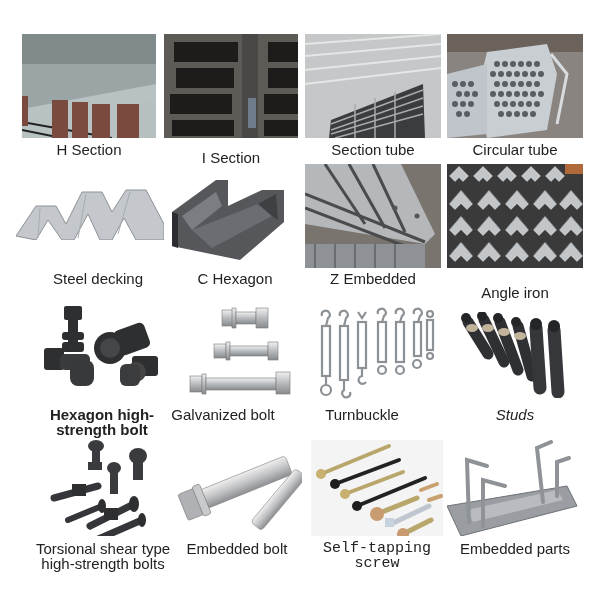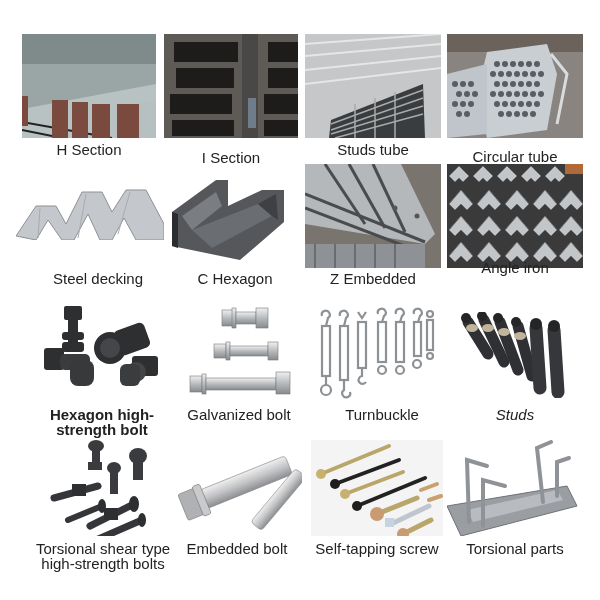--- a/index.html
+++ b/index.html
@@ -61,21 +61,21 @@
       <line x1="26" y1="90" x2="118" y2="56"></line>
         <line x1="26" y1="96" x2="118" y2="64"></line>
       <line x1="26" y1="100" x2="118" y2="72"></line>
         <line x1="30" y1="104" x2="118" y2="80"></line>
       <line x1="50" y1="70" x2="50" y2="104"></line>
         <line x1="70" y1="64" x2="70" y2="104"></line>
         <line x1="90" y1="58" x2="90" y2="104"></line>
     </g>
   </svg>
 </div>
-<div class="cap" style="left:305px;top:142px;width:136px;">Studs tube</div>
+<div class="cap" style="left:305px;top:142px;width:136px;">Section tube</div>
 
 <div class="img" style="left:447px;top:34px;width:136px;height:104px;">
   <svg viewBox="0 0 136 104" preserveAspectRatio="none">
     <rect width="136" height="104" fill="#8a8480"></rect>
     <rect width="136" height="18" fill="#6b625c"></rect>
     <polygon points="40,18 100,10 110,40 100,96 40,104 30,60" fill="#c9ced2"></polygon>
     <polygon points="0,40 40,30 40,100 0,104" fill="#bfc5ca"></polygon>
     <g fill="#595e63">
       <circle cx="50" cy="30" r="3"></circle>
         <circle cx="58" cy="30" r="3"></circle>
@@ -122,21 +122,21 @@
         <circle cx="28" cy="60" r="3"></circle>
       <circle cx="8" cy="70" r="3"></circle>
         <circle cx="16" cy="70" r="3"></circle>
         <circle cx="24" cy="70" r="3"></circle>
         <circle cx="12" cy="80" r="3"></circle>
         <circle cx="20" cy="80" r="3"></circle>
     </g>
     <polyline points="104,20 120,40 110,90" fill="none" stroke="#d8dcdf" stroke-width="3"></polyline>
   </svg>
 </div>
-<div class="cap" style="left:447px;top:149px;width:136px;">Circular tube</div>
+<div class="cap" style="left:447px;top:142px;width:136px;">Circular tube</div>
 
 <div class="img" style="left:16px;top:184px;width:148px;height:56px;">
   <svg viewBox="0 0 148 56">
     <polygon points="0,52 20,22 40,22 50,40 66,8 86,8 96,28 110,6 130,6 148,40 148,56 120,56 108,34 96,56 84,56 72,30 58,56 46,56 32,36 20,56" fill="#c4c8cc" stroke="#8c9196" stroke-width="1"></polygon>
     <g stroke="#a7acb1" stroke-width="1">
       <line x1="24" y1="24" x2="22" y2="54"></line>
         <line x1="70" y1="10" x2="62" y2="54"></line>
         <line x1="114" y1="8" x2="102" y2="50"></line>
     </g>
   </svg>
@@ -200,21 +200,21 @@
         <polygon points="112,66 124,52 136,66 130,72 124,66 118,72"></polygon>
       <polygon points="2,92 14,78 26,92 20,98 14,92 8,98"></polygon>
         <polygon points="30,92 42,78 54,92 48,98 42,92 36,98"></polygon>
         <polygon points="58,92 70,78 82,92 76,98 70,92 64,98"></polygon>
         <polygon points="86,92 98,78 110,92 104,98 98,92 92,98"></polygon>
         <polygon points="112,92 124,78 136,92 130,98 124,92 118,98"></polygon>
     </g>
     <rect x="118" y="0" width="18" height="10" fill="#b06a3a"></rect>
   </svg>
 </div>
-<div class="cap" style="left:447px;top:260px;width:136px;">Angle iron</div>
+<div class="cap" style="left:447px;top:285px;width:136px;">Angle iron</div>
 
 <div class="img" style="left:36px;top:300px;width:132px;height:92px;">
   <svg viewBox="0 0 132 92">
     <g fill="#2e2f31">
       <rect x="28" y="6" width="18" height="14" rx="2"></rect>
         <rect x="32" y="20" width="10" height="30"></rect>
         <rect x="26" y="32" width="22" height="8" rx="3"></rect>
         <rect x="26" y="42" width="22" height="10" rx="3"></rect>
       <rect x="8" y="48" width="20" height="22" rx="3"></rect>
         <rect x="24" y="54" width="30" height="16" rx="5" fill="#3a3b3d"></rect>
@@ -249,21 +249,21 @@
         <rect x="40" y="36" width="4" height="18"></rect>
         <rect x="44" y="40" width="38" height="10"></rect>
         <rect x="82" y="36" width="10" height="18"></rect>
       <rect x="4" y="70" width="12" height="16"></rect>
         <rect x="16" y="68" width="4" height="20"></rect>
         <rect x="20" y="72" width="70" height="12"></rect>
         <rect x="90" y="66" width="14" height="22"></rect>
     </g>
   </svg>
 </div>
-<div class="cap" style="left:180px;top:407px;width:118px;">Galvanized bolt</div>
+<div class="cap" style="left:164px;top:407px;width:118px;">Galvanized bolt</div>
 
 <div class="img" style="left:312px;top:306px;width:124px;height:96px;">
   <svg viewBox="0 0 124 96">
     <g fill="none" stroke="#8c9196" stroke-width="2.2">
       <path d="M10,10 a4,4 0 1 1 6,2 L14,20"></path>
         <rect x="10" y="20" width="8" height="50"></rect>
         <circle cx="14" cy="84" r="5"></circle>
         <line x1="14" y1="70" x2="14" y2="79"></line>
       <path d="M28,10 a4,4 0 1 1 6,2 L32,20"></path>
         <rect x="28" y="20" width="8" height="54"></rect>
@@ -279,21 +279,21 @@
         <circle cx="88" cy="64" r="4"></circle>
       <path d="M102,8 a4,4 0 1 1 6,2 L106,16"></path>
         <rect x="102" y="16" width="7" height="34"></rect>
         <circle cx="105" cy="58" r="4"></circle>
       <circle cx="118" cy="8" r="3"></circle>
         <rect x="115" y="14" width="6" height="30"></rect>
         <circle cx="118" cy="50" r="3"></circle>
     </g>
   </svg>
 </div>
-<div class="cap" style="left:320px;top:407px;width:124px;">Turnbuckle</div>
+<div class="cap" style="left:300px;top:407px;width:124px;">Turnbuckle</div>
 
 <div class="img" style="left:458px;top:312px;width:114px;height:86px;">
   <svg viewBox="0 0 114 86">
     <g stroke-linecap="round">
       <line x1="10" y1="10" x2="30" y2="42" stroke="#2f3033" stroke-width="11"></line>
       <line x1="26" y1="8" x2="46" y2="50" stroke="#2f3033" stroke-width="11"></line>
       <line x1="42" y1="10" x2="60" y2="58" stroke="#2f3033" stroke-width="11"></line>
       <line x1="60" y1="14" x2="74" y2="64" stroke="#2f3033" stroke-width="11"></line>
       <line x1="78" y1="16" x2="82" y2="76" stroke="#35373a" stroke-width="13"></line>
       <line x1="96" y1="18" x2="100" y2="80" stroke="#35373a" stroke-width="13"></line>
@@ -380,27 +380,27 @@
         <circle cx="66" cy="74" r="7" fill="#c99b70"></circle>
       <line x1="80" y1="84" x2="118" y2="66" stroke="#bfc6cf" stroke-width="5"></line>
         <rect x="74" y="78" width="9" height="9" fill="#c7d3df"></rect>
       <line x1="92" y1="94" x2="120" y2="80" stroke="#b9a66a" stroke-width="5"></line>
         <circle cx="92" cy="94" r="6" fill="#c99b70"></circle>
       <line x1="110" y1="50" x2="126" y2="44" stroke="#c9a070" stroke-width="4"></line>
         <line x1="118" y1="60" x2="130" y2="56" stroke="#c9a070" stroke-width="4"></line>
     </g>
   </svg>
 </div>
-<div class="cap" style="left:305px;top:541px;width:144px;">Self-tapping screw</div>
+<div class="cap" style="left:305px;top:541px;width:144px;font-family:Liberation Mono, monospace;">Self-tapping screw</div>
 
 <div class="img" style="left:447px;top:440px;width:134px;height:96px;">
   <svg viewBox="0 0 134 96">
     <polygon points="0,66 120,46 130,66 14,96" fill="#9a9ea3" stroke="#6d7175" stroke-width="1"></polygon>
     <polygon points="20,70 110,50 116,60 26,82" fill="#b8bcc0"></polygon>
     <g fill="none" stroke="#8f9398" stroke-width="4" stroke-linecap="round">
       <path d="M22,82 L20,20 L40,26"></path>
       <path d="M36,86 L36,40 L58,46"></path>
       <path d="M96,62 L90,8 L104,2"></path>
       <path d="M110,56 L110,22 L122,18"></path>
     </g>
   </svg>
 </div>
-<div class="cap" style="left:447px;top:541px;width:136px;">Torsional parts</div>
+<div class="cap" style="left:447px;top:541px;width:136px;">Embedded parts</div>
 
 </body></html>

